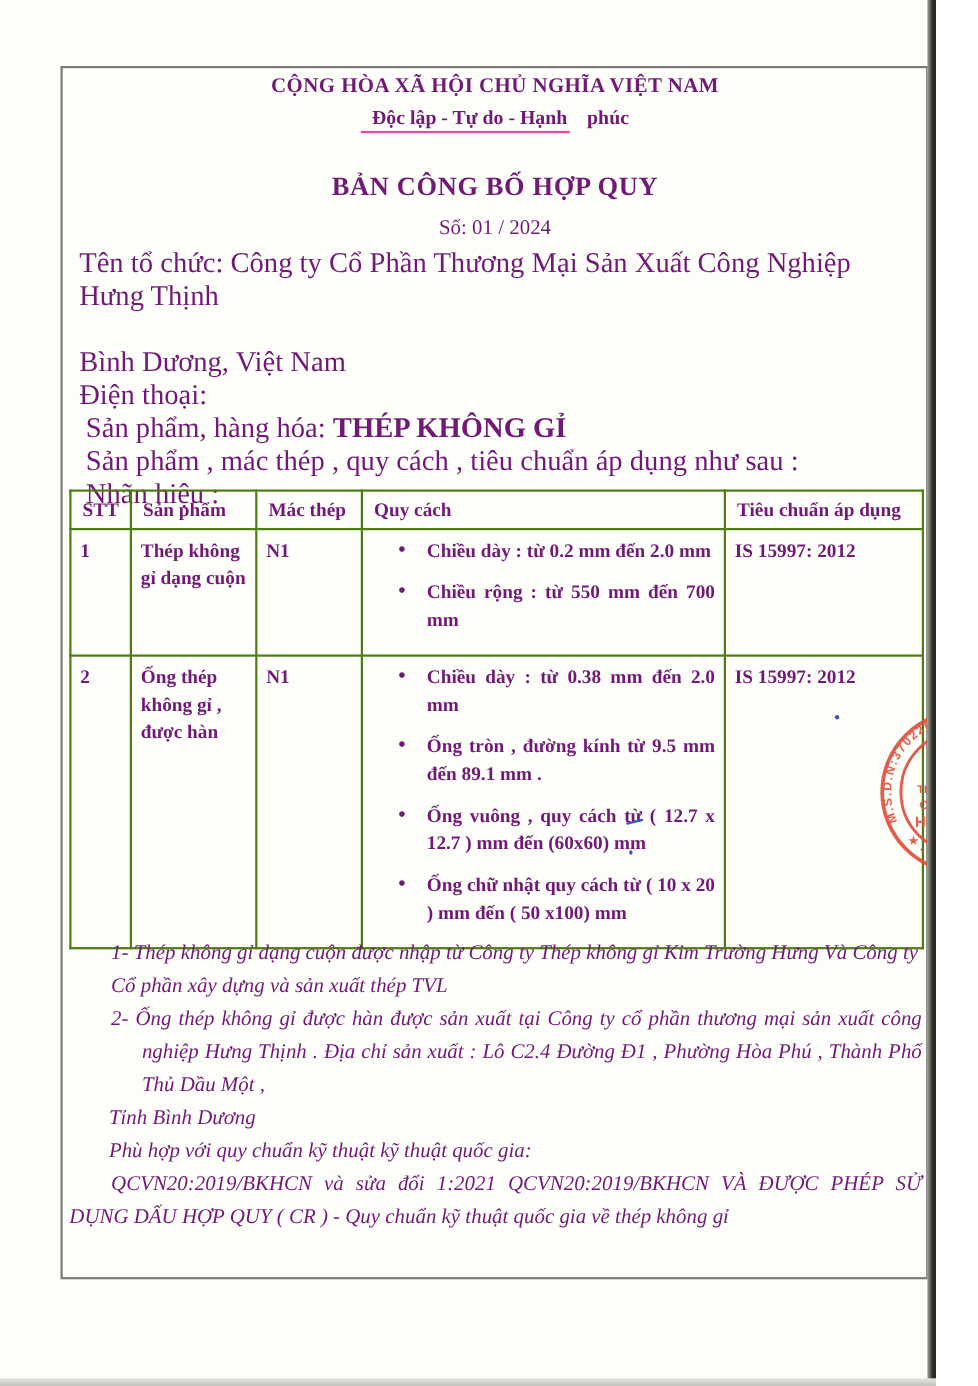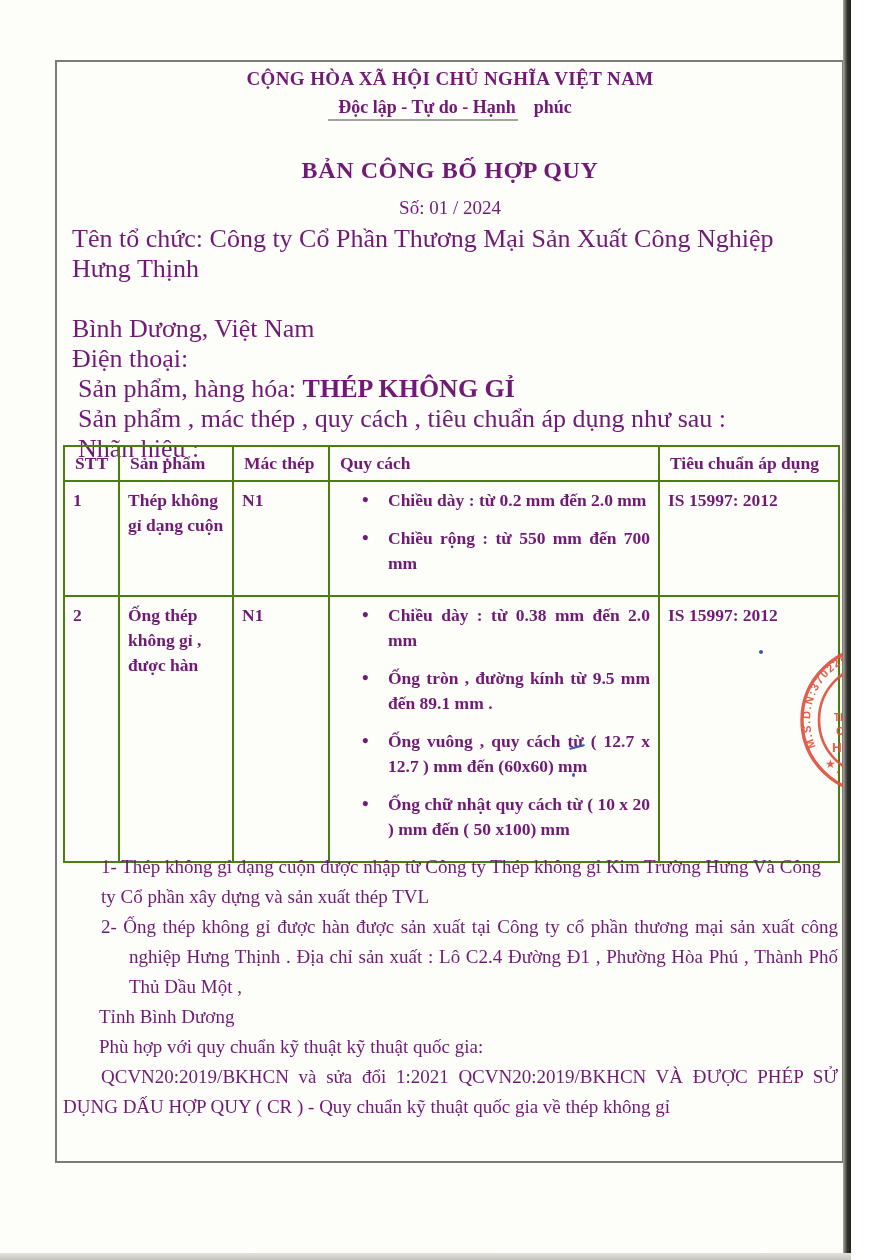--- a/index.html
+++ b/index.html
@@ -24,21 +24,21 @@
   .frame{
     position:absolute;left:55px;top:60px;width:789px;height:1103px;
     border:2px solid #7b7b78;box-sizing:border-box;
   }
   .doc-header{
     position:absolute;left:55px;top:68px;width:790px;text-align:center;
   }
   .nat-line1{font-size:19px;font-weight:bold;letter-spacing:.4px;}
   .nat-line2{font-size:18px;font-weight:bold;margin-top:7px;}
   .nat-line2 .underlined{
-    display:inline-block;border-bottom:2px solid #a3a3a3;
+    display:inline-block;border-bottom:2px solid #ec4899;
     padding:0 2px 1px 10px;
   }
   .nat-line2 .tail{margin-left:16px;}
   .doc-title{font-size:24px;font-weight:bold;letter-spacing:.6px;margin-top:36px;}
   .doc-number{font-size:19px;margin-top:13px;}
   .info-block{
     position:absolute;left:72px;top:224px;width:758px;
     font-size:26px;line-height:30px;
   }
   .info-block p{margin:0;}
@@ -73,21 +73,21 @@
     text-align:justify;
   }
   ul.qc-list li::before{
     content:"•";position:absolute;left:2px;top:-1px;font-size:19px;
   }
   
   .notes{
     position:absolute;left:63px;top:852px;width:775px;
     font-size:19px;line-height:30px;
   }
-  .notes p{margin:0;}
+  .notes p{margin:0;font-style:italic;}
   .note1{margin-left:38px !important;text-align:left;}
   .note2{margin-left:38px !important;padding-left:28px;text-indent:-28px;text-align:justify;}
   .note3,.note4{margin-left:36px !important;}
   .note5{text-indent:38px;text-align:justify;}
   
   .stamp{
     position:absolute;left:795px;top:640px;width:160px;height:160px;
     opacity:.93;
   }
   .stamp text{

